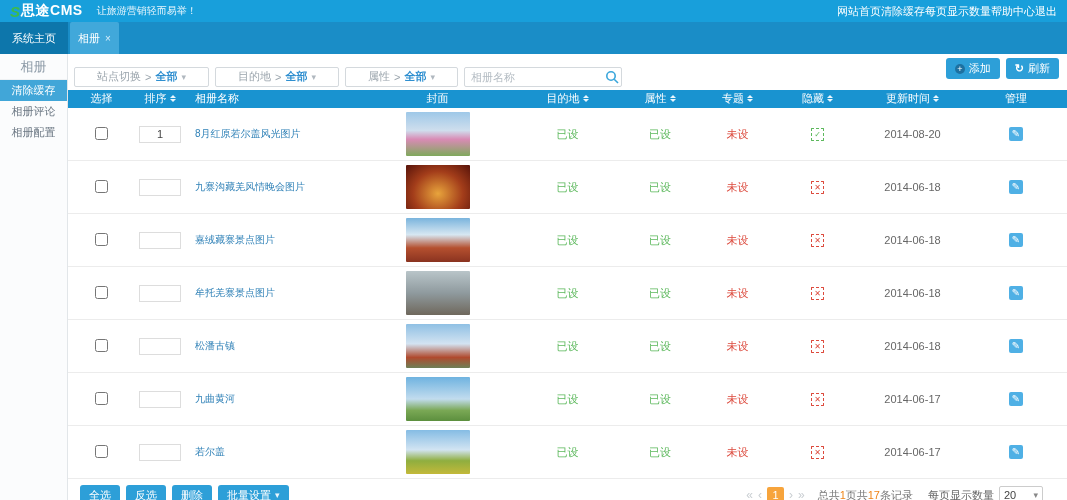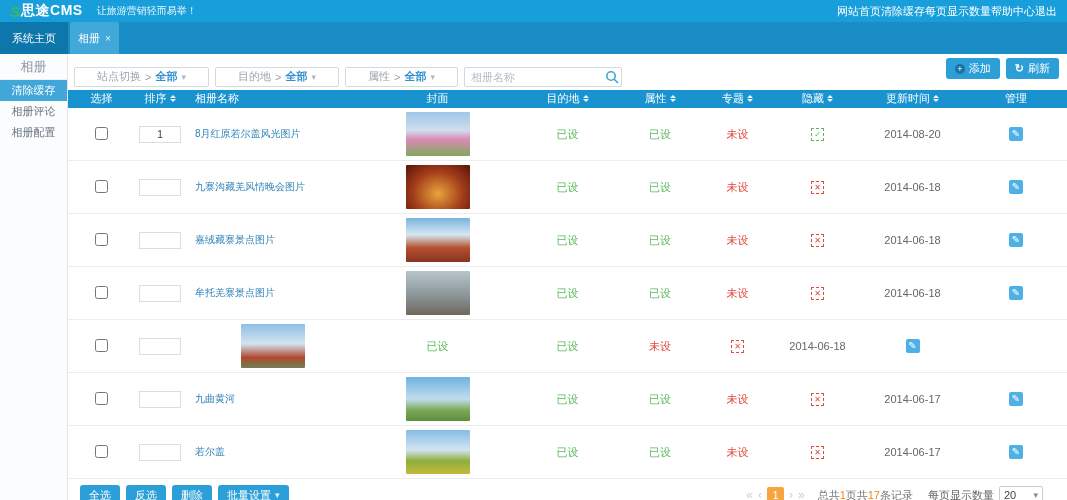--- a/index.html
+++ b/index.html
@@ -272,20 +272,21 @@
         <div class="cell st-cell st-green">已设</div>
         <div class="cell st-cell st-red">未设</div>
         <div class="cell"><span class="hid-icon h-no">✕</span></div>
         <div class="cell">2014-06-18</div>
         <div class="cell"><span class="edit-icon">✎</span></div>
       </div>
 
       <div class="trow grid-row">
         <div class="cell"><input type="checkbox" style=""></div>
         <div class="cell"><input class="sort-input" value="" style=""></div>
+        <div class="cell left"><a class="album-link">松潘古镇</a></div>
         <div class="cell"><span class="cover cover-fortress"></span></div>
         <div class="cell st-cell st-green">已设</div>
         <div class="cell st-cell st-green">已设</div>
         <div class="cell st-cell st-red">未设</div>
         <div class="cell"><span class="hid-icon h-no">✕</span></div>
         <div class="cell">2014-06-18</div>
         <div class="cell"><span class="edit-icon">✎</span></div>
       </div>
 
       <div class="trow grid-row">

